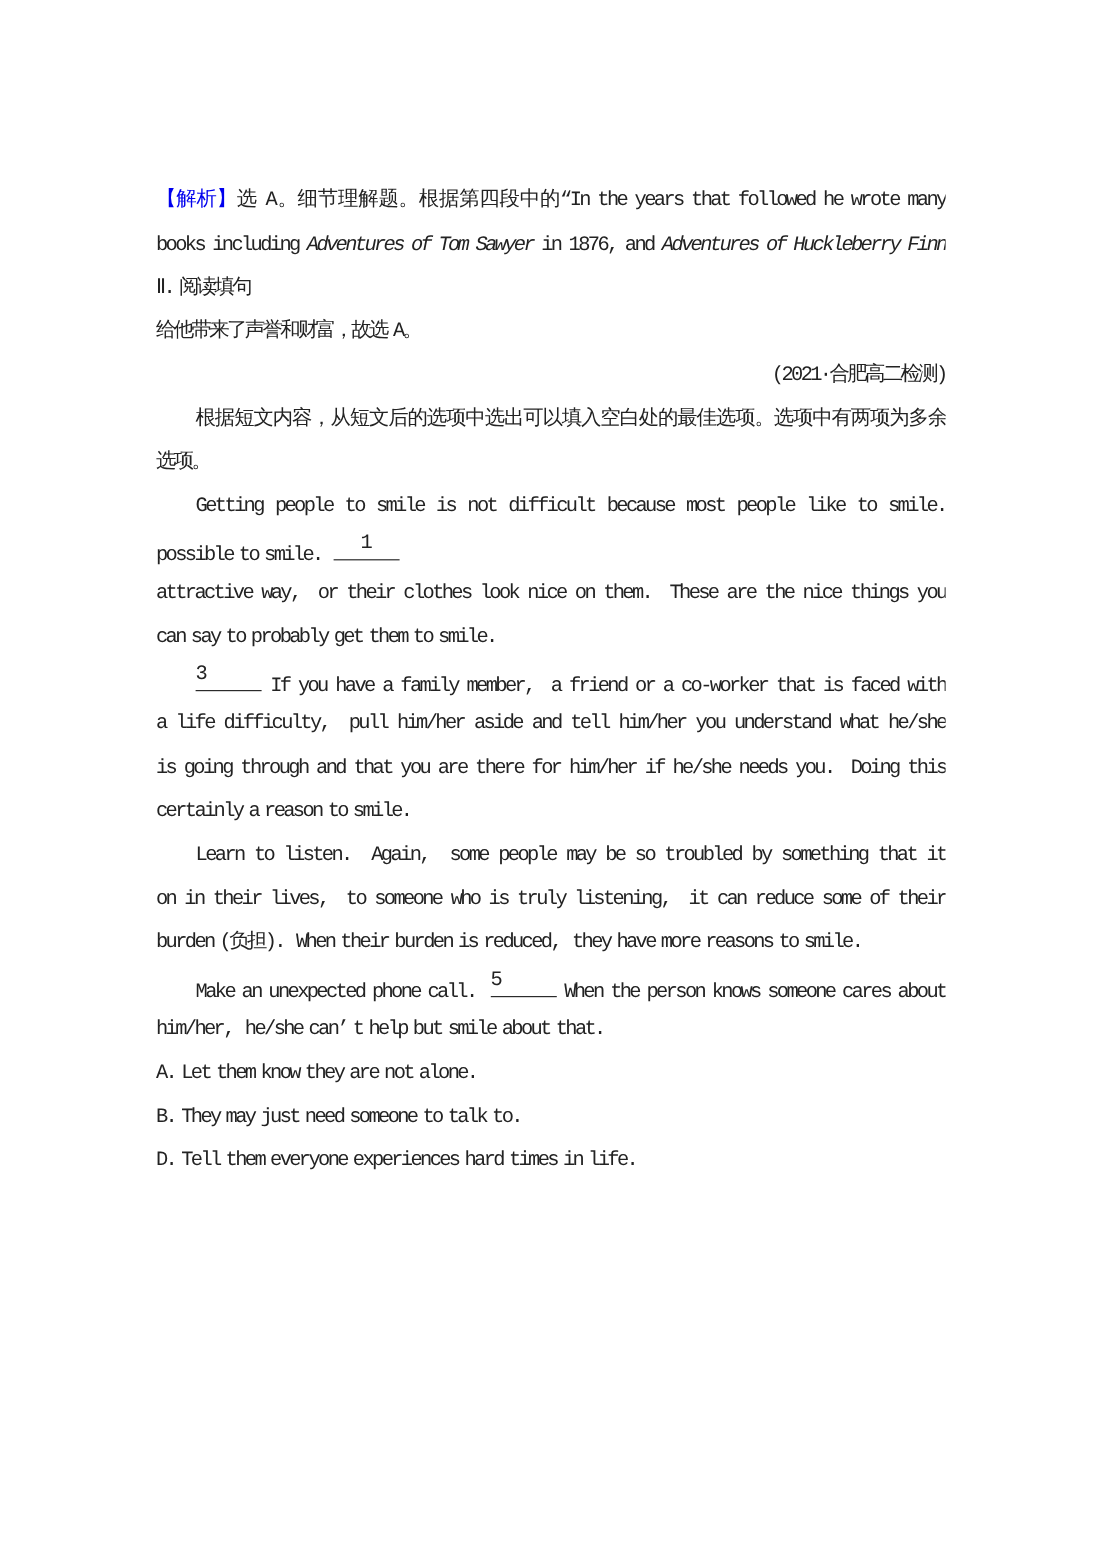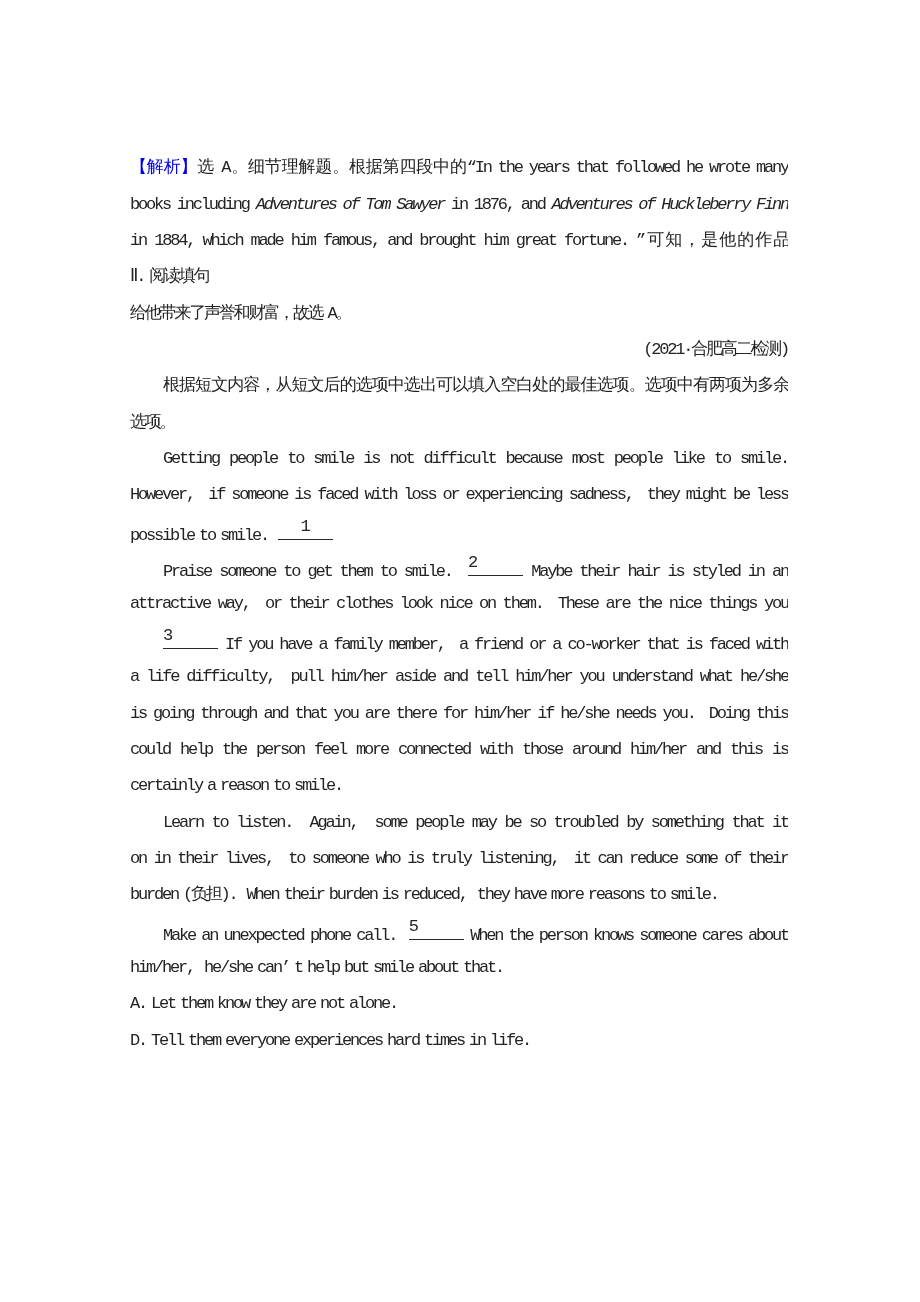--- a/index.html
+++ b/index.html
@@ -56,37 +56,35 @@
 </head>
 <body>
 
 <div class="page">
   <div class="content">
     <div class="line">
       
     </div>
   <div class="line just"><span class="seg-blue">【解析】</span><span class="seg">选 A。细节理解题。根据第四段中的“In the years that followed he wrote many</span></div>
       <div class="line just"><span class="seg">books including </span><span class="seg-italic">Adventures of Tom Sawyer</span><span class="seg"> in 1876, and </span><span class="seg-italic">Adventures of Huckleberry Finn</span></div>
-      <div class="line just"><span class="seg">in 1884, which made him famous, and brought him great fortune. ”可知，是他的作品</span></div>
       <div class="line"><span class="seg">Ⅱ. 阅读填句</span></div>
       <div class="line"><span class="seg">给他带来了声誉和财富，故选 A。</span></div>
       <div class="line right"><span class="seg">(2021·合肥高二检测)</span></div>
       <div class="line just indent"><span class="seg">根据短文内容，从短文后的选项中选出可以填入空白处的最佳选项。选项中有两项为多余</span></div>
       <div class="line"><span class="seg">选项。</span></div>
       <div class="line just indent"><span class="seg">Getting people to smile is not difficult because most people like to smile.</span></div>
-      <div class="line just"><span class="seg">However,  if someone is faced with loss or experiencing sadness,  they might be less</span></div>
       <div class="line"><span class="seg">possible to smile.  </span><span class="seg-blank">1</span></div>
-      <div class="line just indent"><span class="seg">Praise someone to get them to smile.  </span><span class="seg-blank">2</span><span class="seg"> Maybe their hair is styled in an</span></div>
       <div class="line just"><span class="seg">attractive way,  or their clothes look nice on them.  These are the nice things you</span></div>
+      <div class="line"><span class="seg">can say to probably get them to smile.</span></div>
       <div class="line just indent"><span class="seg-blank">3</span><span class="seg"> If you have a family member,  a friend or a co-worker that is faced with</span></div>
       <div class="line just"><span class="seg">a life difficulty,  pull him/her aside and tell him/her you understand what he/she</span></div>
       <div class="line just"><span class="seg">is going through and that you are there for him/her if he/she needs you.  Doing this</span></div>
-      <div class="line just"><span class="seg">could help the person feel more connected with those around him/her and this is</span></div>
       <div class="line"><span class="seg">certainly a reason to smile.</span></div>
       <div class="line just indent"><span class="seg">Learn to listen.  Again,  some people may be so troubled by something that it</span></div>
       <div class="line just"><span class="seg">on in their lives,  to someone who is truly listening,  it can reduce some of their</span></div>
       <div class="line"><span class="seg">burden (负担).  When their burden is reduced,  they have more reasons to smile.</span></div>
       <div class="line just indent"><span class="seg">Make an unexpected phone call.  </span><span class="seg-blank">5</span><span class="seg"> When the person knows someone cares about</span></div>
       <div class="line"><span class="seg">him/her,  he/she can’ t help but smile about that.</span></div>
       <div class="line"><span class="seg">A. Let them know they are not alone.</span></div>
+      <div class="line"><span class="seg">B. They may just need someone to talk to.</span></div>
       <div class="line"><span class="seg">D. Tell them everyone experiences hard times in life.</span></div>
     </div>
 </div>
 
 </body></html>

